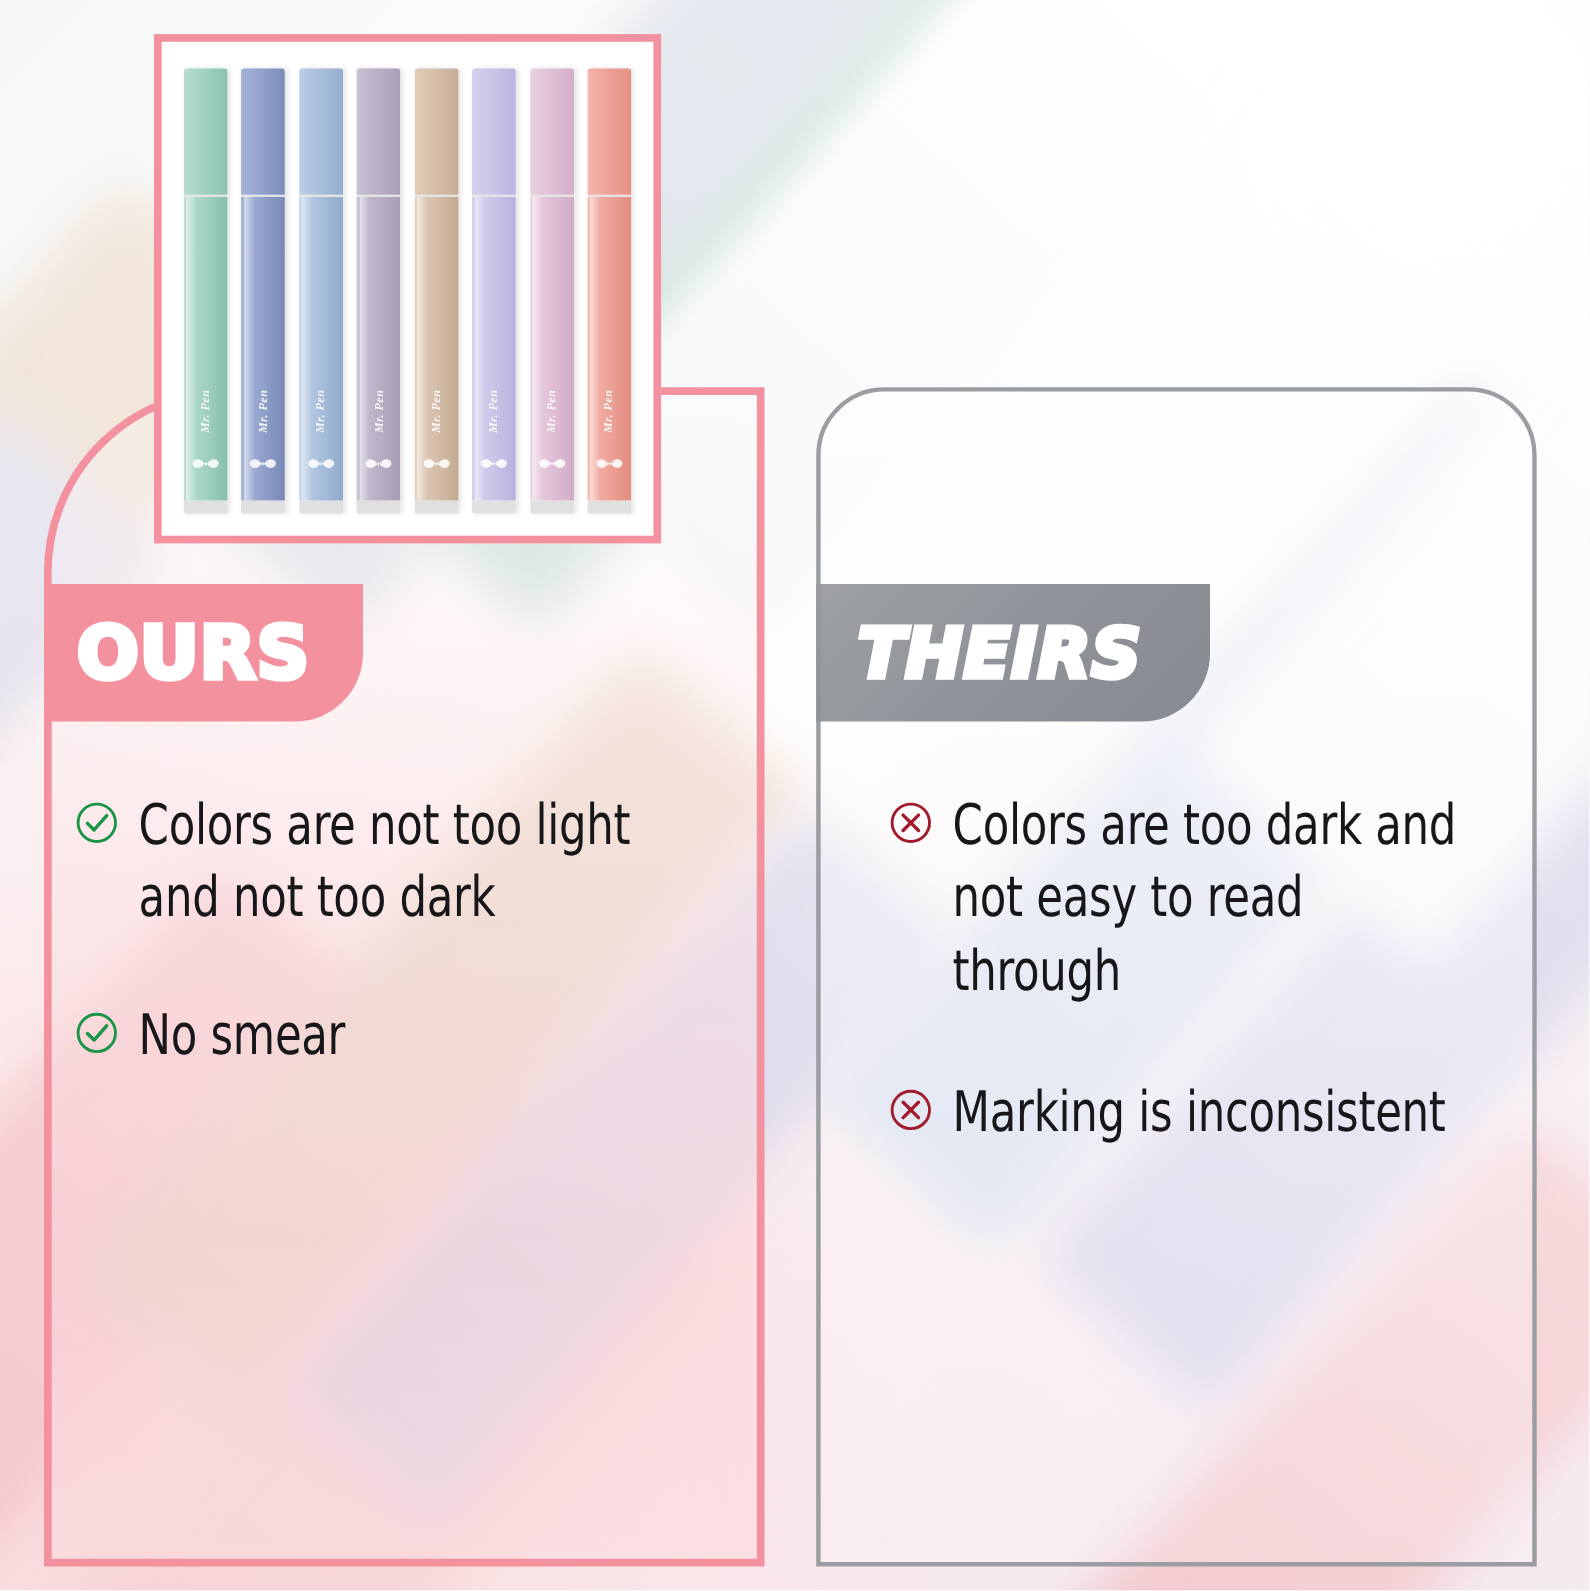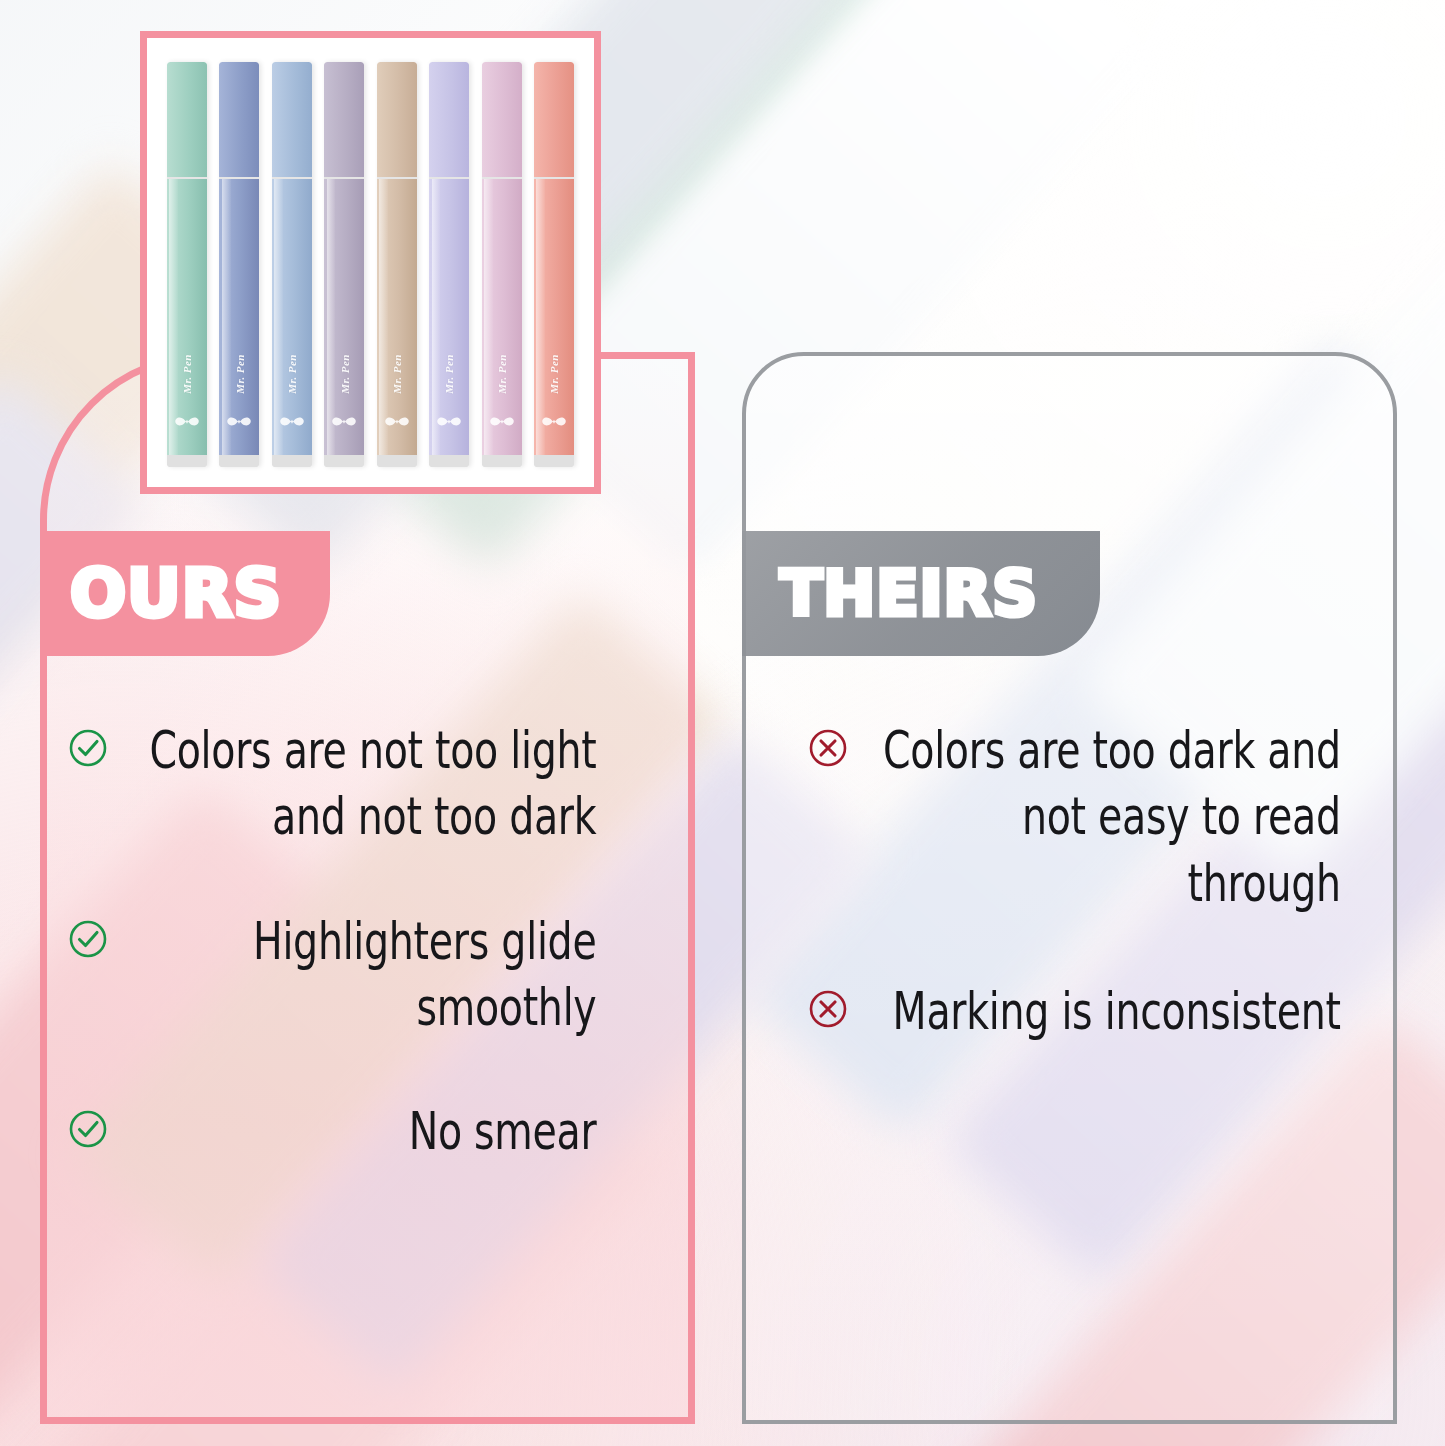--- a/index.html
+++ b/index.html
@@ -185,20 +185,21 @@
     padding-left: 30px;
   }
   #banner-theirs {
     left: 742px;
     top: 531px;
     width: 358px;
     height: 125px;
     background: linear-gradient(135deg, rgba(150,153,158,0.93) 0%, rgba(133,137,143,0.92) 55%, rgba(122,127,134,0.90) 100%);
     border-radius: 0 0 62px 0;
     padding-left: 38px;
+    font-style: italic;
   }
   .banner-label {
     font-family: "DejaVu Sans", sans-serif;
     font-weight: 700;
     color: #ffffff;
     font-size: 66px;
     letter-spacing: 1px;
     line-height: 1;
     -webkit-text-stroke: 5px #ffffff;
     paint-order: stroke fill;
@@ -218,21 +219,20 @@
   }
   #list-theirs {
     left: 808px;
     top: 718px;
     width: 610px;
   }
   .feature-item {
     display: flex;
     align-items: flex-start;
     margin-bottom: 58px;
-    text-align: right;
   }
   #list-theirs .feature-item { margin-bottom: 62px; }
   .feature-icon {
     flex: 0 0 auto;
     width: 40px;
     height: 40px;
     margin-top: 10px;
     margin-right: 18px;
   }
   .feature-text {
@@ -398,27 +398,20 @@
   <div class="feature-list" id="list-ours">
 
     <div class="feature-item">
       <svg class="feature-icon" viewBox="0 0 40 40">
         <circle cx="20" cy="20" r="17" fill="none" stroke="#1a9447" stroke-width="2.6"></circle>
         <path d="M11.5 20.5 L17.5 26.5 L29 13.5" fill="none" stroke="#1a9447" stroke-width="3.1" stroke-linecap="round" stroke-linejoin="round"></path>
       </svg>
       <div class="feature-text">Colors are not too light and not too dark</div>
     </div>
 
-    <div class="feature-item" style="margin-top:28px;">
-      <svg class="feature-icon" viewBox="0 0 40 40">
-        <circle cx="20" cy="20" r="17" fill="none" stroke="#1a9447" stroke-width="2.6"></circle>
-        <path d="M11.5 20.5 L17.5 26.5 L29 13.5" fill="none" stroke="#1a9447" stroke-width="3.1" stroke-linecap="round" stroke-linejoin="round"></path>
-      </svg>
-      <div class="feature-text">Highlighters glide smoothly</div>
-    </div>
 
     <div class="feature-item" style="margin-top:36px;">
       <svg class="feature-icon" viewBox="0 0 40 40">
         <circle cx="20" cy="20" r="17" fill="none" stroke="#1a9447" stroke-width="2.6"></circle>
         <path d="M11.5 20.5 L17.5 26.5 L29 13.5" fill="none" stroke="#1a9447" stroke-width="3.1" stroke-linecap="round" stroke-linejoin="round"></path>
       </svg>
       <div class="feature-text">No smear</div>
     </div>
 
   </div>

